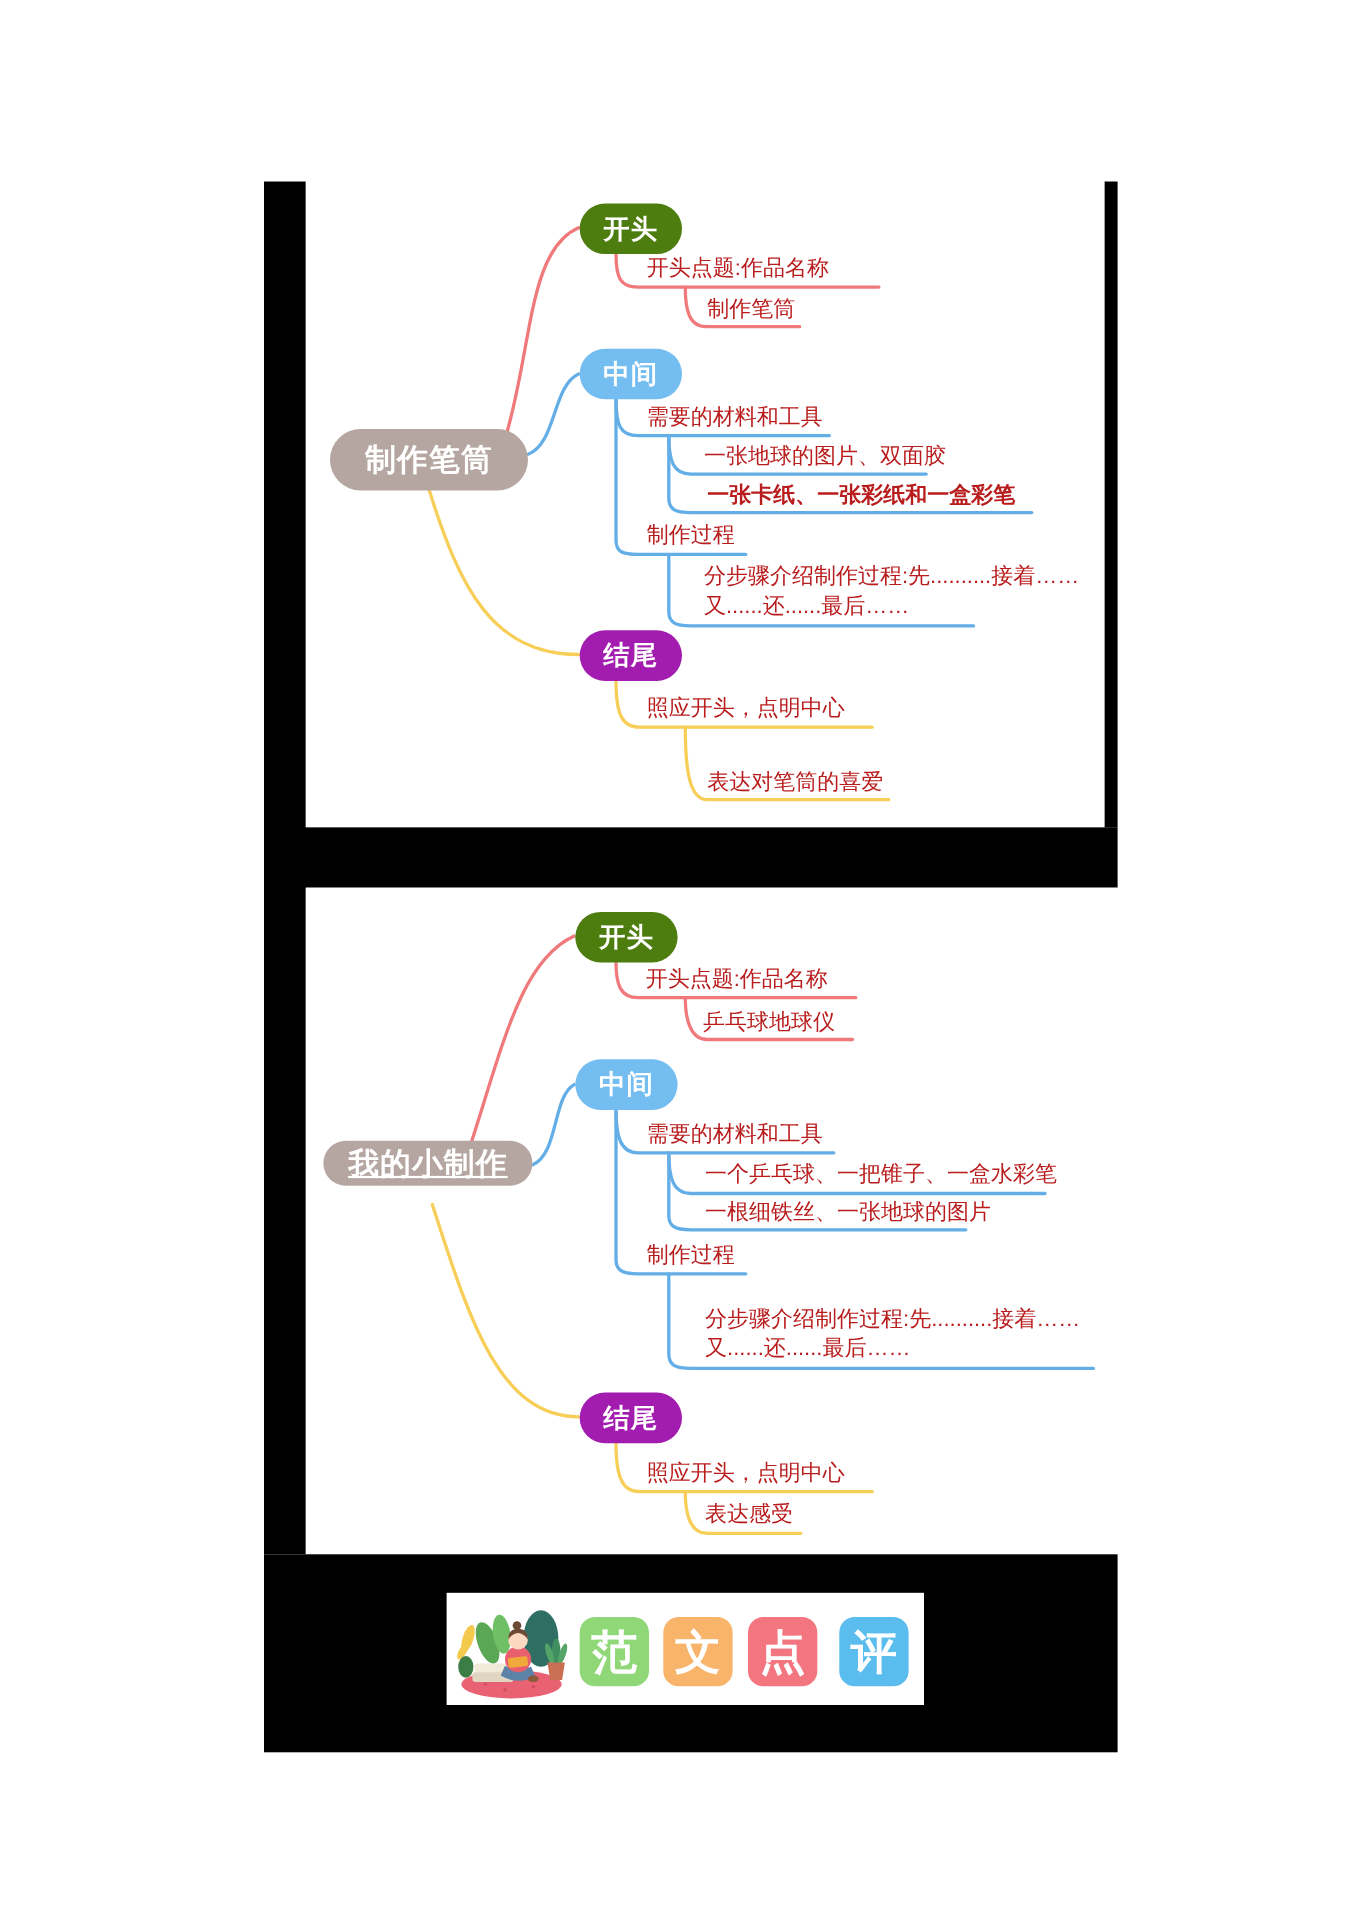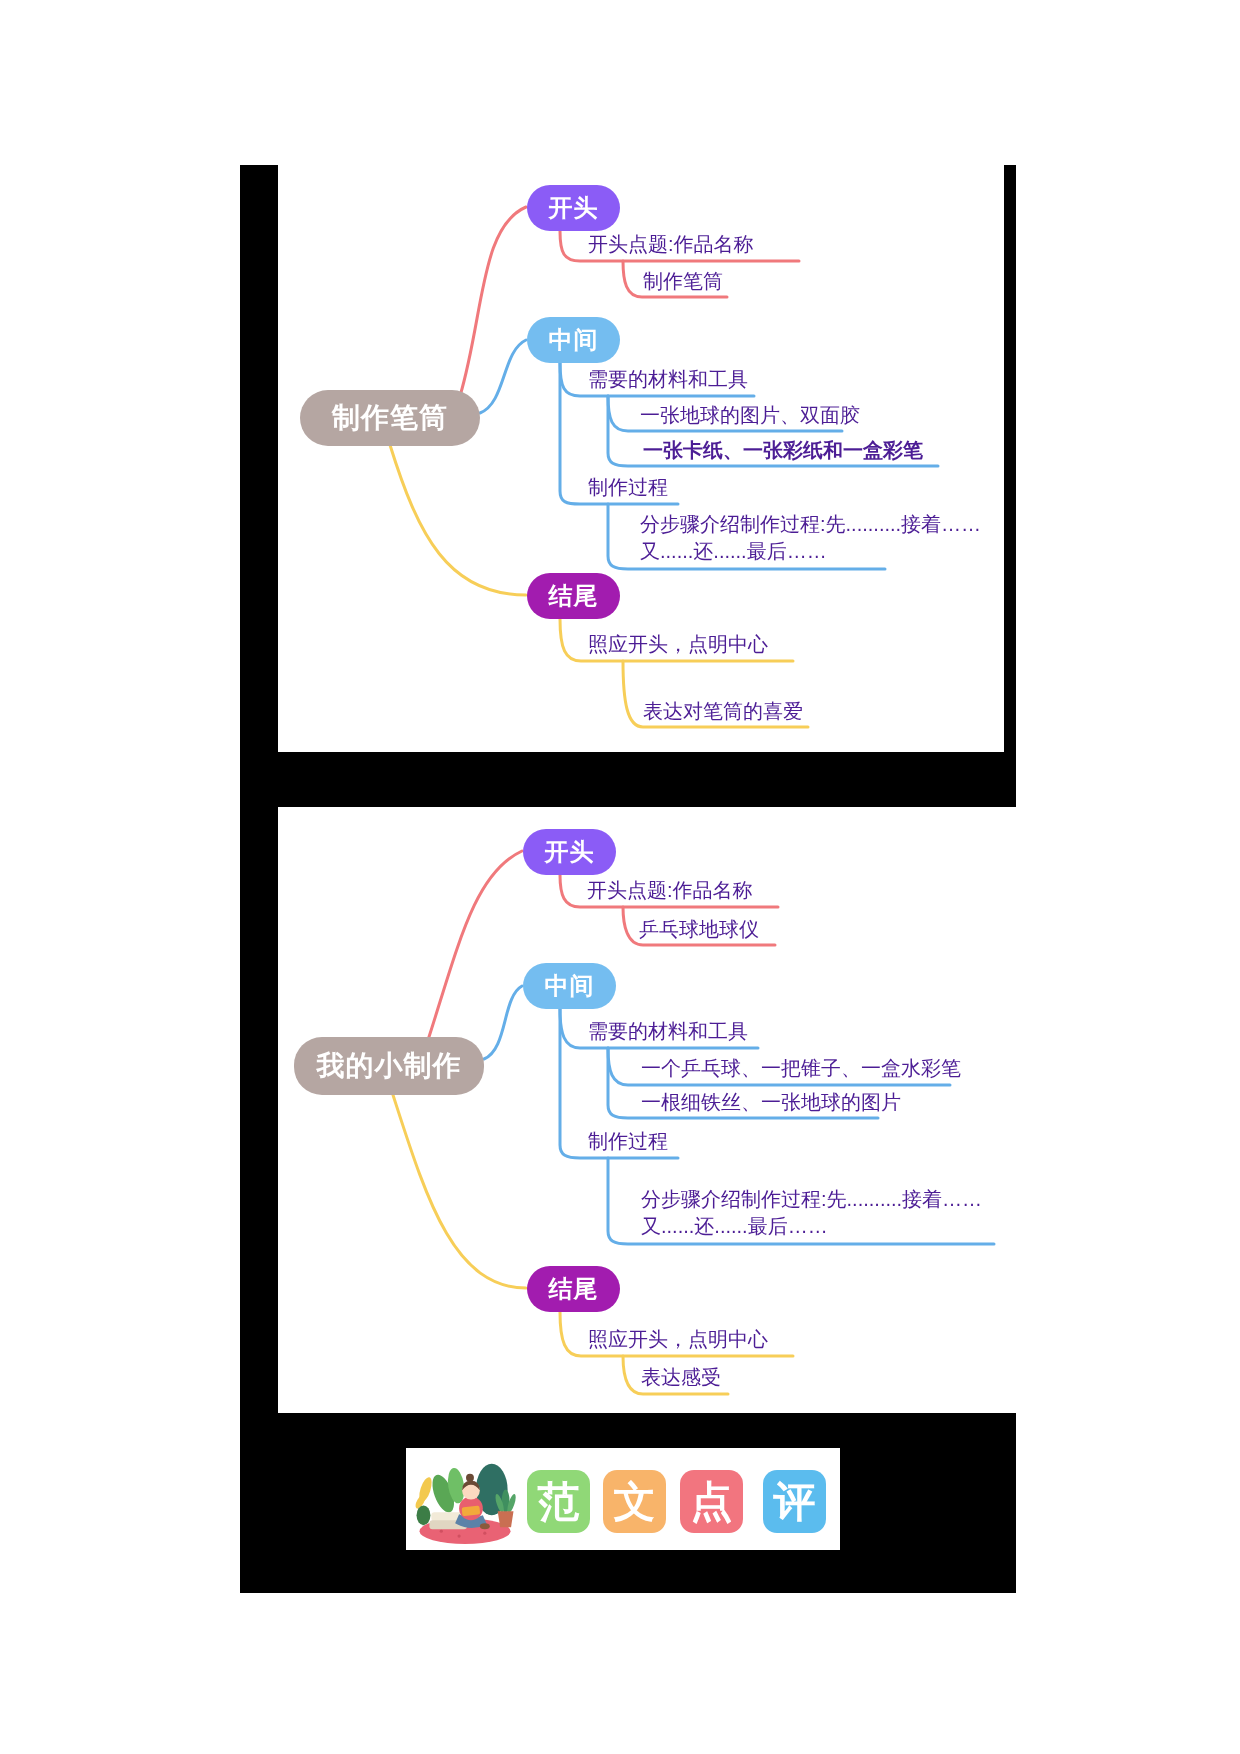--- a/index.html
+++ b/index.html
@@ -14,25 +14,25 @@
   
   .map-region{position:absolute;background:#ffffff;}
   .region-1{left:278px;top:165px;width:726px;height:587px;}
   .region-2{left:278px;top:807px;width:738px;height:606px;}
   .map-svg{position:absolute;left:0;top:0;}
   
   .node{position:absolute;border-radius:24px;color:#ffffff;font-weight:bold;
         display:flex;align-items:center;justify-content:center;font-size:24px;
         letter-spacing:1px;}
   .node-root{border-radius:28px;background:#b5a6a2;font-size:28px;}
-  .node-begin{background:#8b5cf6;}
+  .node-begin{background:#4d7c0f;}
   .node-middle{background:#74bdf0;}
   .node-end{background:#a21caf;}
   
-  .leaf{position:absolute;white-space:nowrap;color:#4c1d95;font-size:20px;
+  .leaf{position:absolute;white-space:nowrap;color:#b91c1c;font-size:20px;
         line-height:27px;}
   
   .logo-strip{position:absolute;left:166px;top:35px;width:434px;height:102px;
               background:#ffffff;}
   .tile{position:absolute;top:22px;width:63px;height:63px;border-radius:14px;
         color:#ffffff;font-weight:bold;font-size:42px;display:flex;
         align-items:center;justify-content:center;}
   .tile-1{left:121px;background:#90d877;}
   .tile-2{left:197px;background:#f8b46a;}
   .tile-3{left:274px;background:#f2757f;}
@@ -106,21 +106,21 @@
         <path d="M330,241 L330,298 C330,308 336,311 350,311 L600,311"></path>
         <path d="M330,351 L330,424 C330,434 336,437 350,437 L716,437"></path>
       </g>
       <g stroke="#f7ce58" stroke-width="3" fill="none" stroke-linecap="round">
         <path d="M115,288 C148,390 175,481 248,481"></path>
         <path d="M282,505 C282,534 287,549 303,549 L515,549"></path>
         <path d="M345,549 C345,570 349,587 365,587 L450,587"></path>
       </g>
     </svg>
 
-    <div class="node node-root" style="left:16px;top:230px;width:190px;height:58px;">我的小制作</div>
+    <div class="node node-root" style="left:16px;top:230px;width:190px;height:41px;text-decoration:underline;">我的小制作</div>
 
     <div class="node node-begin" style="left:245px;top:22px;width:93px;height:46px;">开头</div>
     <div class="leaf" style="left:309px;top:70px;">开头点题:作品名称</div>
     <div class="leaf" style="left:361px;top:109px;">乒乓球地球仪</div>
 
     <div class="node node-middle" style="left:245px;top:156px;width:93px;height:46px;">中间</div>
     <div class="leaf" style="left:310px;top:211px;">需要的材料和工具</div>
     <div class="leaf" style="left:363px;top:248px;">一个乒乓球、一把锥子、一盒水彩笔</div>
     <div class="leaf" style="left:363px;top:282px;">一根细铁丝、一张地球的图片</div>
     <div class="leaf" style="left:310px;top:321px;">制作过程</div>

